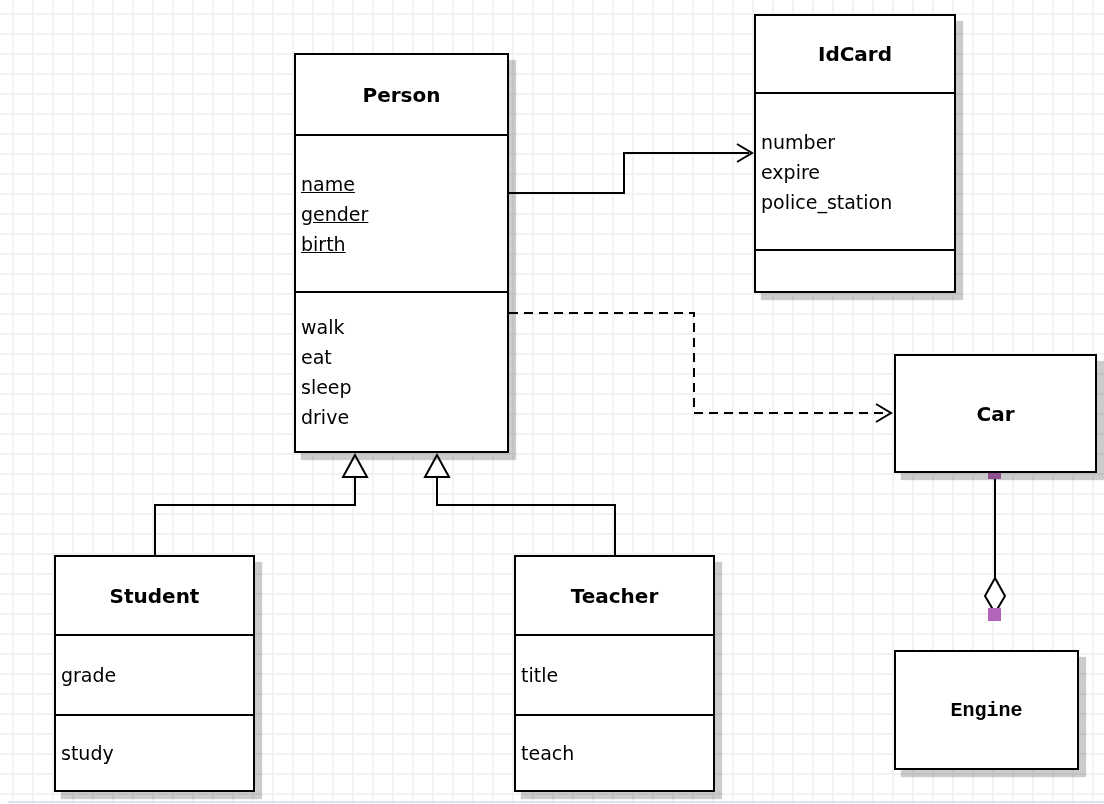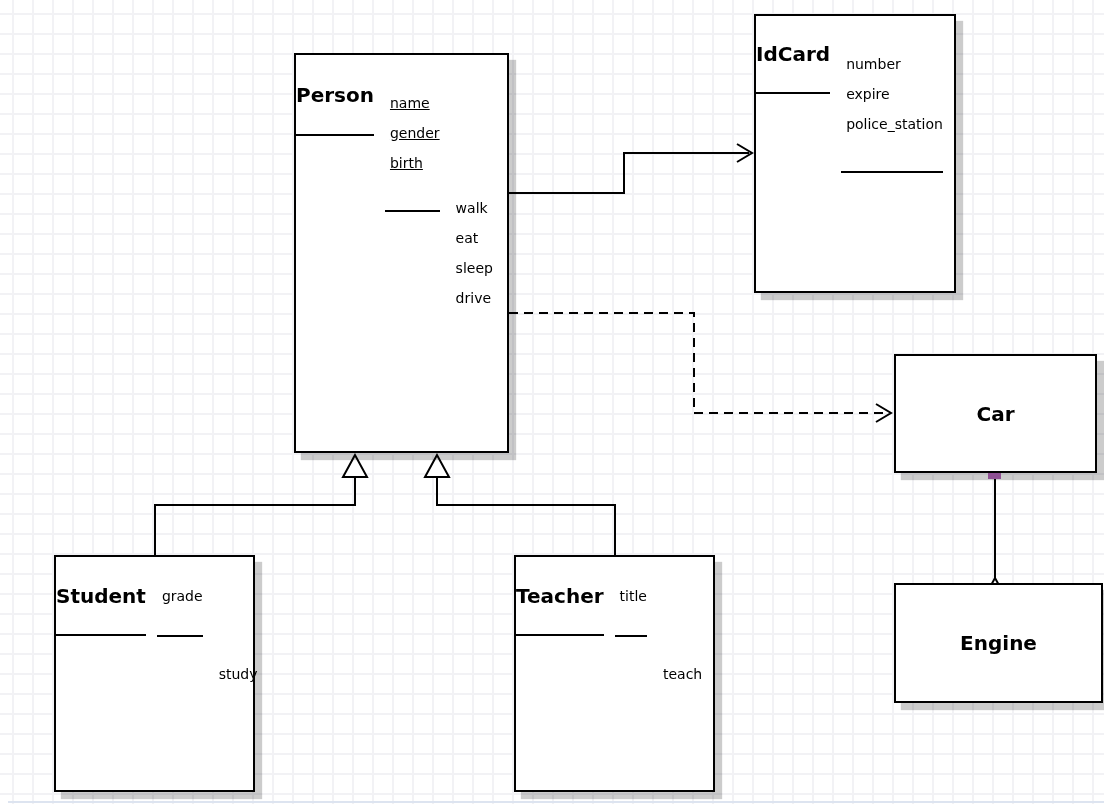--- a/index.html
+++ b/index.html
@@ -26,58 +26,58 @@
     width: 1104px;
     height: 804px;
   }
   .uml-class {
     position: absolute;
     box-sizing: border-box;
     background: #ffffff;
     border: 2px solid #000000;
     box-shadow: 7px 7px 1px rgba(0, 0, 0, 0.2);
     display: flex;
-    gap: 11px;
+    flex-direction: column;
   }
   .uml-title {
     display: flex;
     align-items: center;
     justify-content: center;
     font-weight: bold;
     font-size: 20px;
     color: #000;
     flex: 0 0 auto;
   }
   .uml-section {
     display: flex;
     flex-direction: column;
     justify-content: center;
     padding-left: 5px;
-    font-size: 14px;
+    font-size: 19px;
     line-height: 30px;
     color: #000;
     flex: 0 0 auto;
   }
   .divider { border-bottom: 2px solid #000; }
 
   
   .person  { left: 294px; top: 53px;  width: 215px; height: 400px; }
   .person .uml-title   { height: 79px; }
   .person .sec-attrs   { height: 155px; text-decoration: underline; }
   .person .sec-methods { flex: 1 1 auto; }
 
   
   .idcard  { left: 754px; top: 14px;  width: 202px; height: 279px; }
   .idcard .uml-title   { height: 76px; }
   .idcard .sec-attrs   { height: 155px; }
   .idcard .sec-methods { flex: 1 1 auto; }
 
   
   .car     { left: 894px; top: 354px; width: 203px; height: 119px; text-align: right; }
-  .engine  { left: 894px; top: 583px; width: 209px; height: 120px; }
+  .engine  { left: 894px; top: 650px; width: 185px; height: 120px; font-family: Liberation Mono, monospace; }
   .car .uml-title, .engine .uml-title { flex: 1 1 auto; }
 
   
   .student { left: 54px;  top: 555px; width: 201px; height: 237px; }
   .teacher { left: 514px; top: 555px; width: 201px; height: 237px; }
   .student .uml-title, .teacher .uml-title     { height: 77px; }
   .student .sec-attrs, .teacher .sec-attrs     { height: 78px; }
   .student .sec-methods, .teacher .sec-methods { flex: 1 1 auto; }
 
   .page-edge-line {

